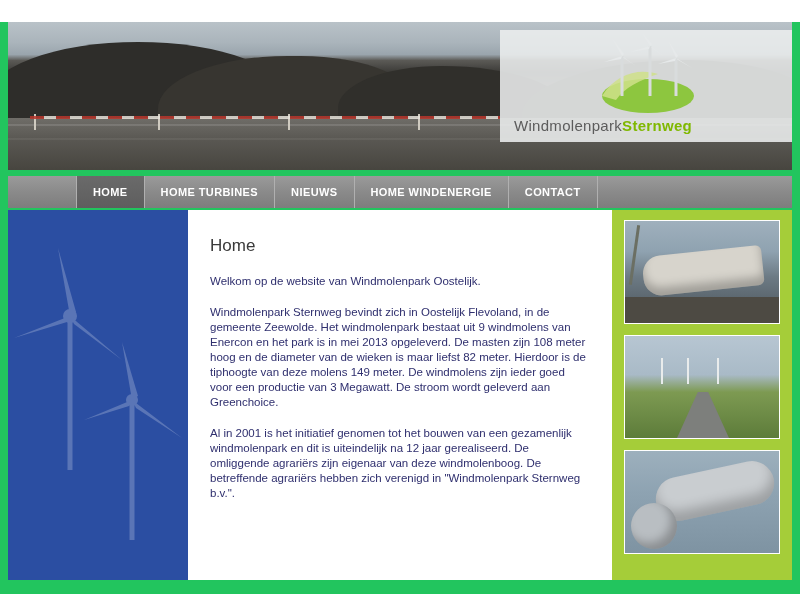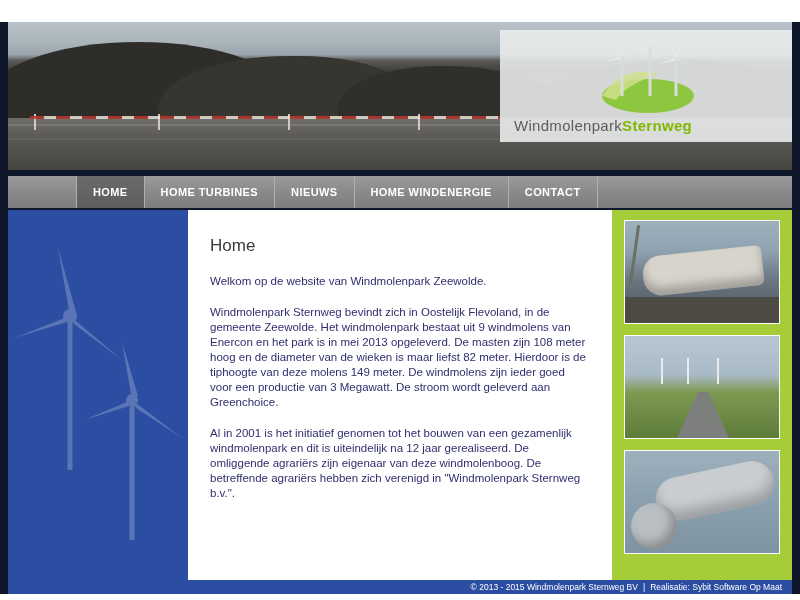--- a/index.html
+++ b/index.html
@@ -10,21 +10,21 @@
   body {
     width: 800px;
     height: 600px;
     overflow: hidden;
     font-family: "Liberation Sans", sans-serif;
   }
   .page {
     position: relative;
     width: 800px;
     height: 600px;
-    background: #0f172a;
+    background: #22c55e;
     box-sizing: border-box;
   }
   
   .top-strip {
     position: absolute;
     left: 0; top: 0;
     width: 800px;
     height: 22px;
     background: #ffffff;
   }
@@ -402,21 +402,21 @@
           <path d="M118 180 L108 122 L124 176 Z"></path>
           <path d="M118 180 L70 200 L115 186 Z"></path>
           <path d="M118 180 L168 218 L122 188 Z"></path>
           <circle cx="118" cy="180" r="6"></circle>
         </g>
       </svg>
     </div>
 
     <div class="main">
       <h1>Home</h1>
-      <p class="lead">Welkom op de website van Windmolenpark Zeewolde.</p>
+      <p class="lead">Welkom op de website van Windmolenpark Oostelijk.</p>
       <p>Windmolenpark Sternweg bevindt zich in Oostelijk Flevoland, in de gemeente Zeewolde. Het windmolenpark bestaat uit 9 windmolens van Enercon en het park is in mei 2013 opgeleverd. De masten zijn 108 meter hoog en de diameter van de wieken is maar liefst 82 meter. Hierdoor is de tiphoogte van deze molens 149 meter. De windmolens zijn ieder goed voor een productie van 3 Megawatt. De stroom wordt geleverd aan Greenchoice.</p>
       <p>Al in 2001 is het initiatief genomen tot het bouwen van een gezamenlijk windmolenpark en dit is uiteindelijk na 12 jaar gerealiseerd. De omliggende agrariërs zijn eigenaar van deze windmolenboog. De betreffende agrariërs hebben zich verenigd in "Windmolenpark Sternweg b.v.".</p>
     </div>
 
     <div class="right-col">
       <div class="thumb thumb-1">
         <div class="crane"></div>
         <div class="nac"></div>
         <div class="dirt"></div>
       </div>
@@ -426,20 +426,15 @@
         <div class="turb" style="left:92px;"></div>
         <div class="road"></div>
       </div>
       <div class="thumb thumb-3">
         <div class="body"></div>
         <div class="hub"></div>
       </div>
     </div>
   </div>
 
-  <div class="footer">
-    <span>© 2013 - 2015 Windmolenpark Sternweg BV</span>
-    <span class="sep">|</span>
-    <span>Realisatie: Sybit Software Op Maat</span>
-  </div>
 
   <div class="bottom-strip"></div>
 </div>
 
 </body></html>

